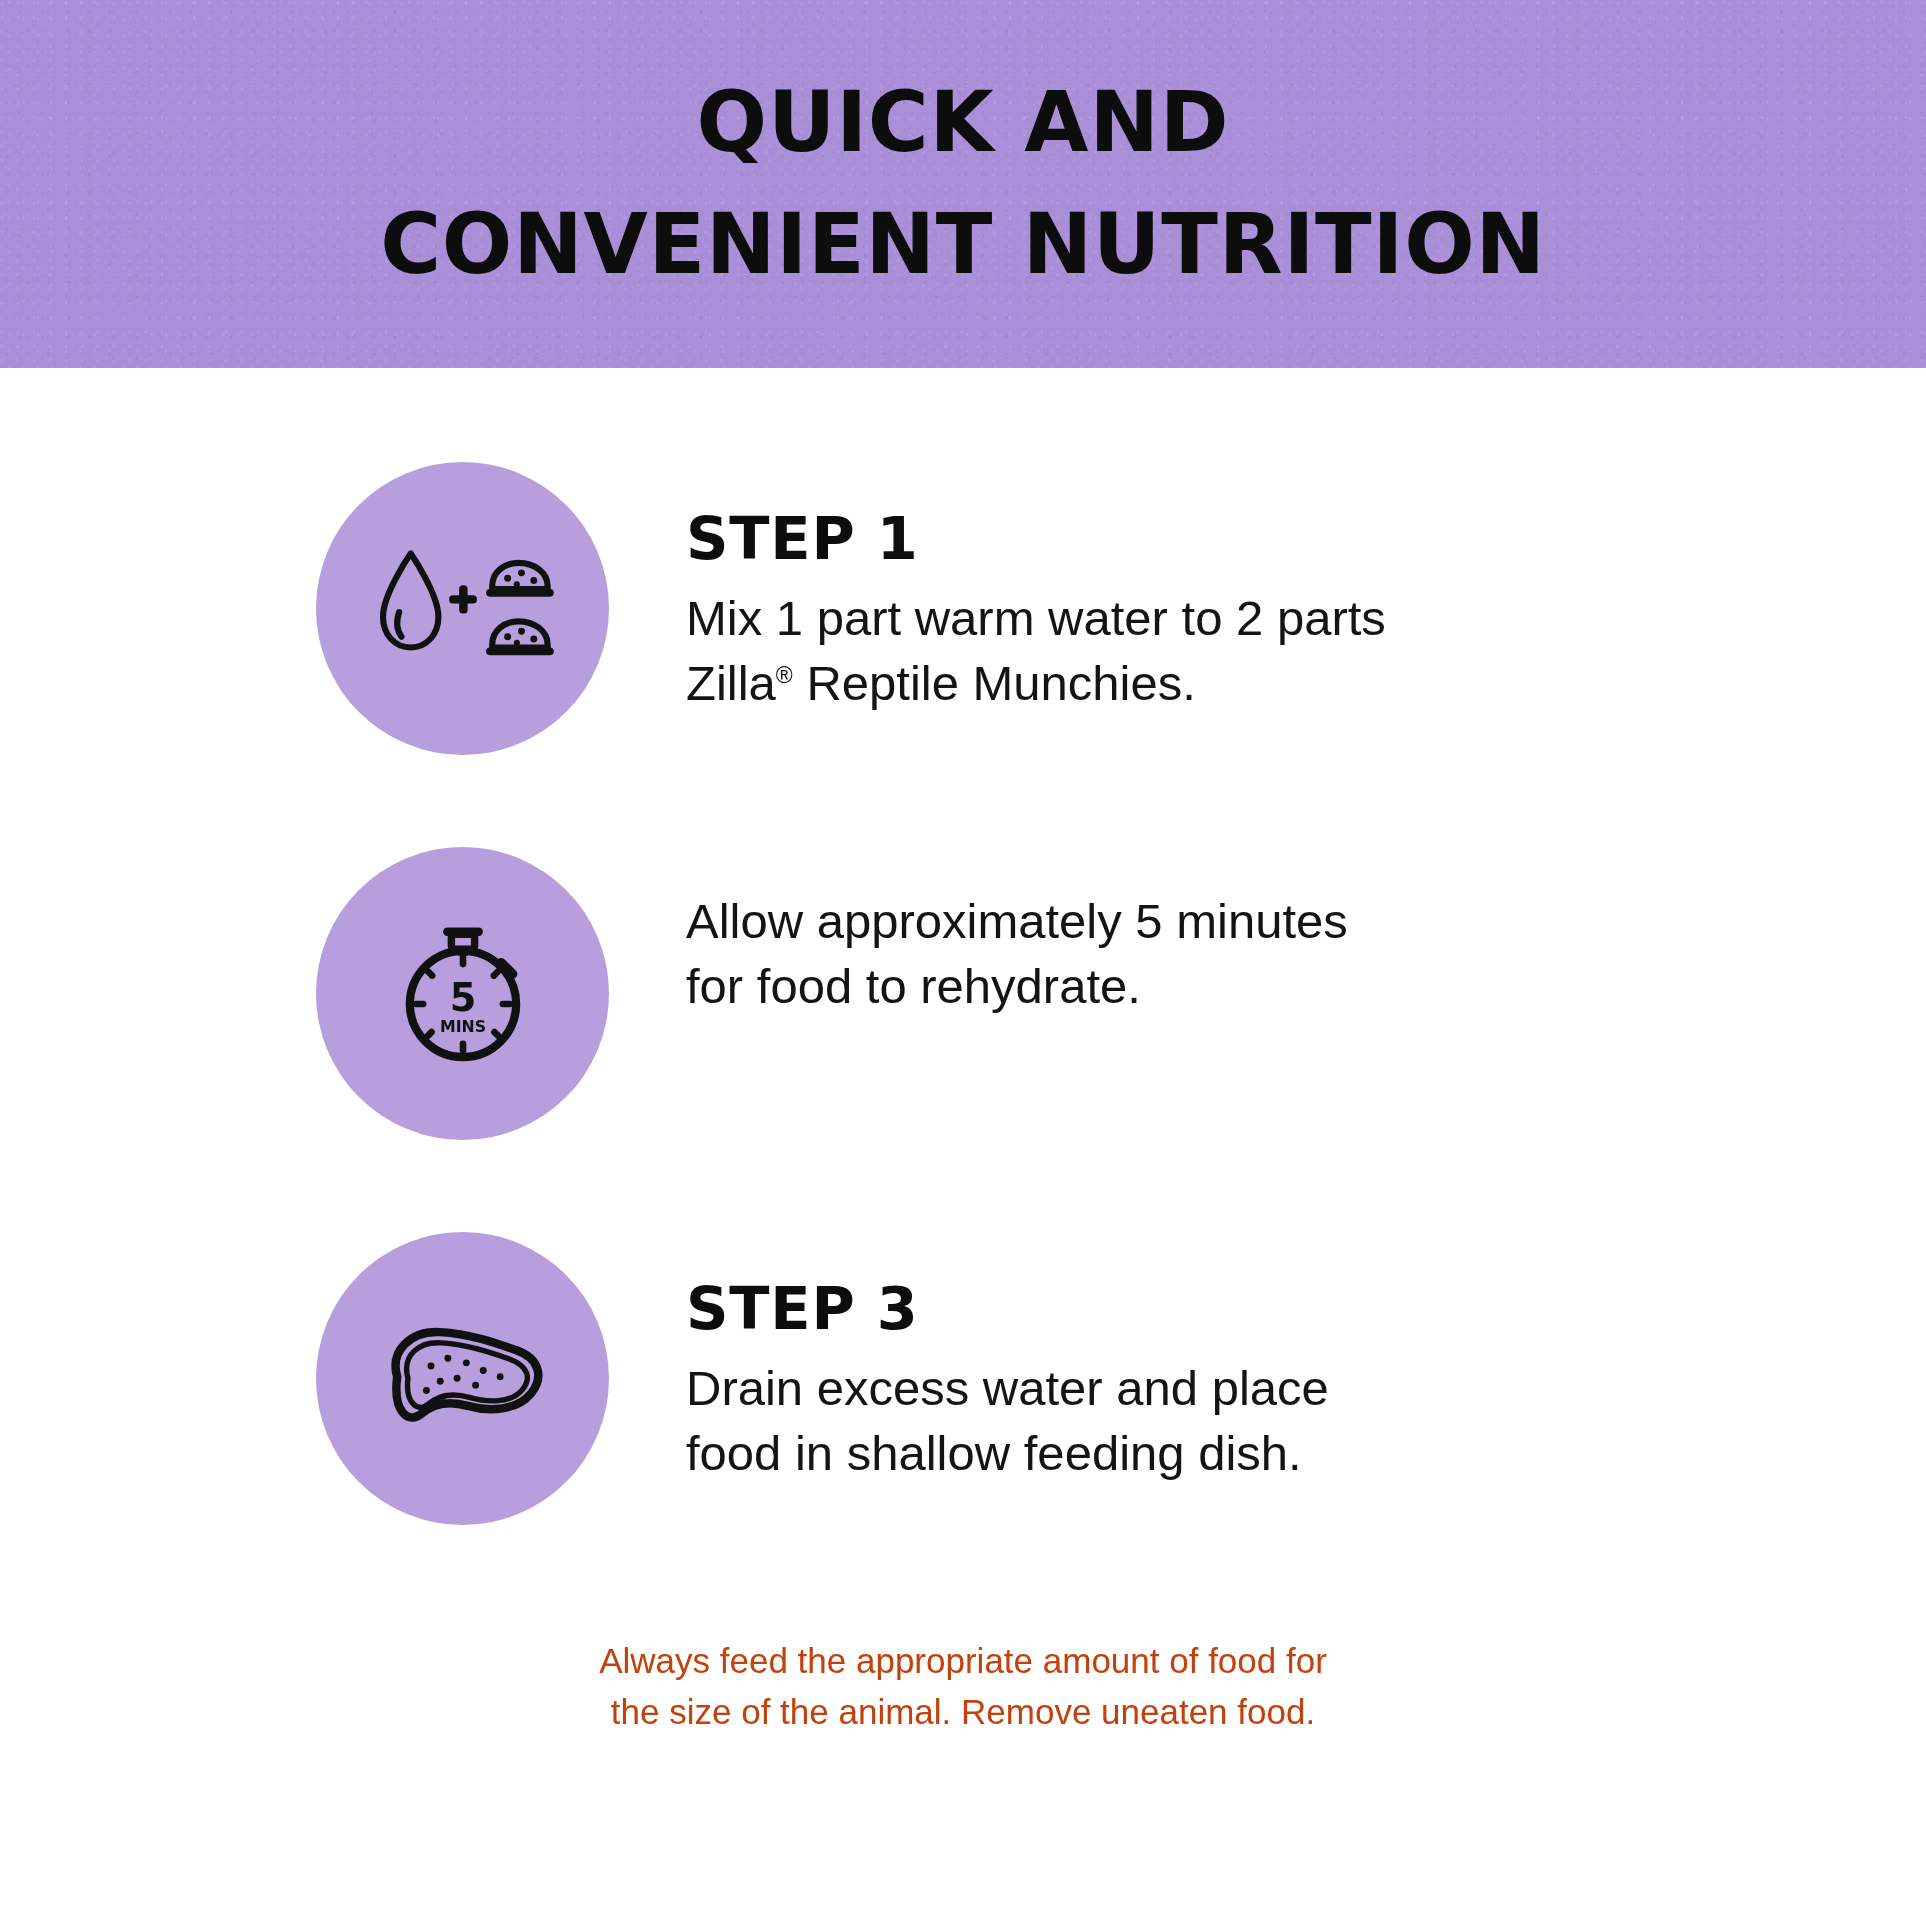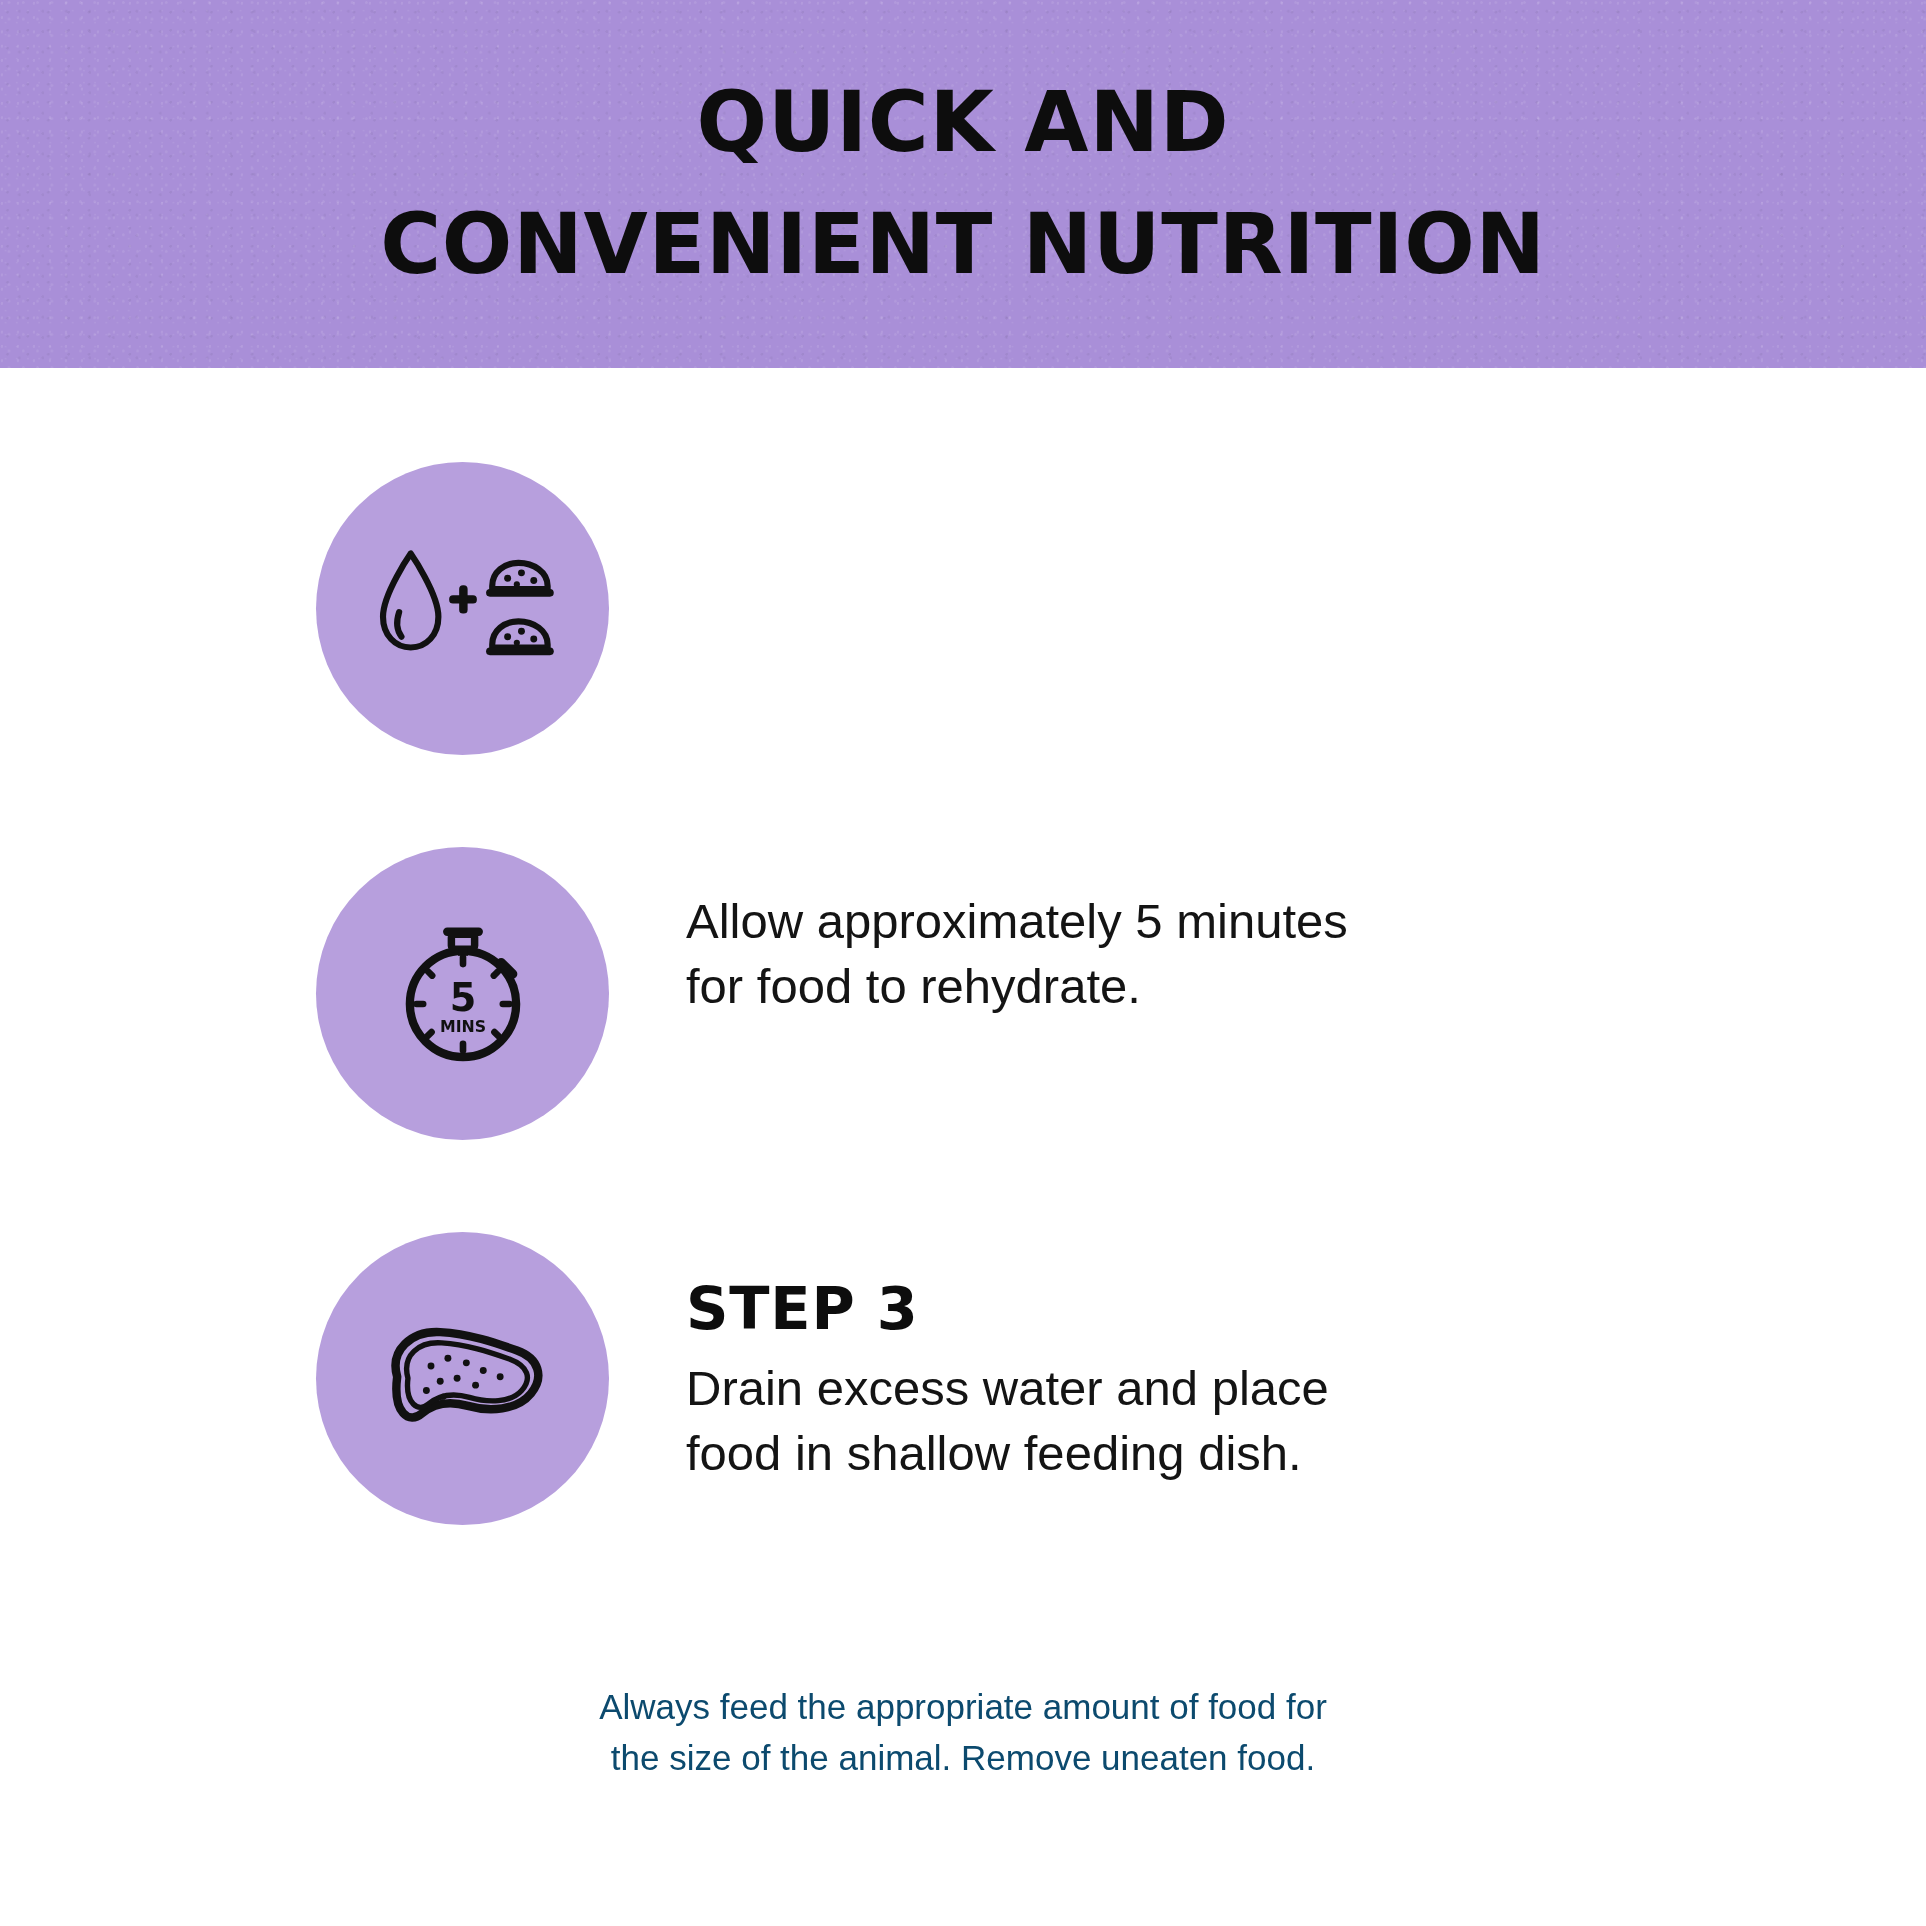--- a/index.html
+++ b/index.html
@@ -108,27 +108,27 @@
   .step-desc sup {
     font-size: 23px;
     vertical-align: super;
     line-height: 0;
   }
 
   
   .footnote {
     position: absolute;
     left: 0;
-    top: 1682px;
+    top: 1636px;
     width: 1926px;
     text-align: center;
     font-family: "Liberation Sans", sans-serif;
     font-size: 35px;
     line-height: 1.45;
-    color: #0c4a6e;
+    color: #c2410c;
     white-space: pre-line;
   }
 
   svg { display: block; }
 </style>
 </head>
 <body>
 
 <div class="page">
 
@@ -160,20 +160,25 @@
             <circle cx="200" cy="68" r="4" fill="#111"></circle>
 
             <path d="M168 146 C168 128 184 116 202 116 C222 116 240 128 240 146 L240 150 L168 150 Z" stroke="#111" stroke-width="8" fill="none" stroke-linejoin="round"></path>
             <rect x="160" y="150" width="88" height="10" rx="5" fill="#111"></rect>
             <circle cx="188" cy="136" r="4.5" fill="#111"></circle>
             <circle cx="206" cy="129" r="4.5" fill="#111"></circle>
             <circle cx="222" cy="139" r="4.5" fill="#111"></circle>
             <circle cx="200" cy="144" r="4" fill="#111"></circle>
           </svg>
         </span>
+      </div>
+      <div class="step-text">
+        <h2 class="step-title">STEP 1</h2>
+        <p class="step-desc"><span>Mix 1 part warm water to 2 parts
+Zilla</span><sup>®</sup><span> Reptile Munchies.</span></p>
       </div>
     </div>
 
     <div class="step-row">
       <div class="step-icon-wrap">
         <span>
           <svg width="166" height="166" viewBox="0 0 200 200" fill="none" xmlns="http://www.w3.org/2000/svg">
             <circle cx="100" cy="112" r="64" stroke="#111" stroke-width="10" fill="none"></circle>
 
             <rect x="86" y="28" width="28" height="18" rx="4" stroke="#111" stroke-width="9" fill="none"></rect>

